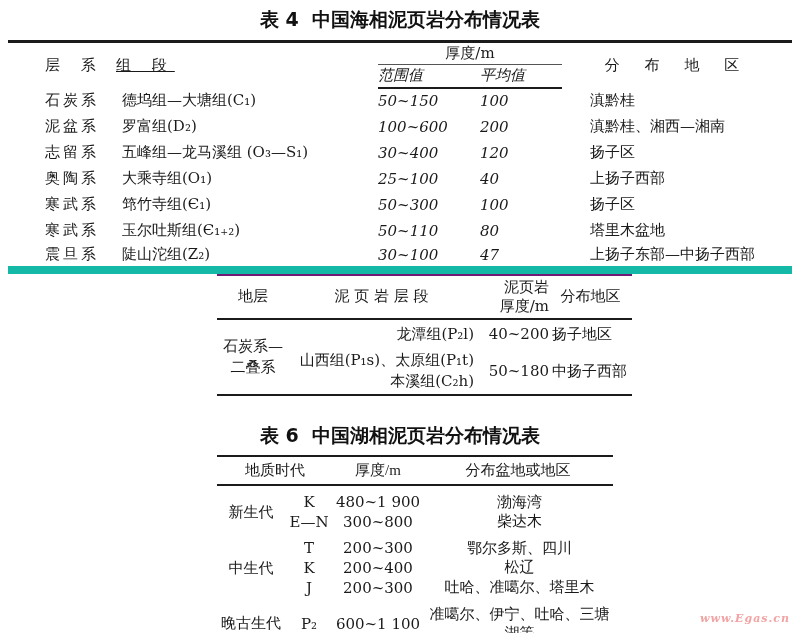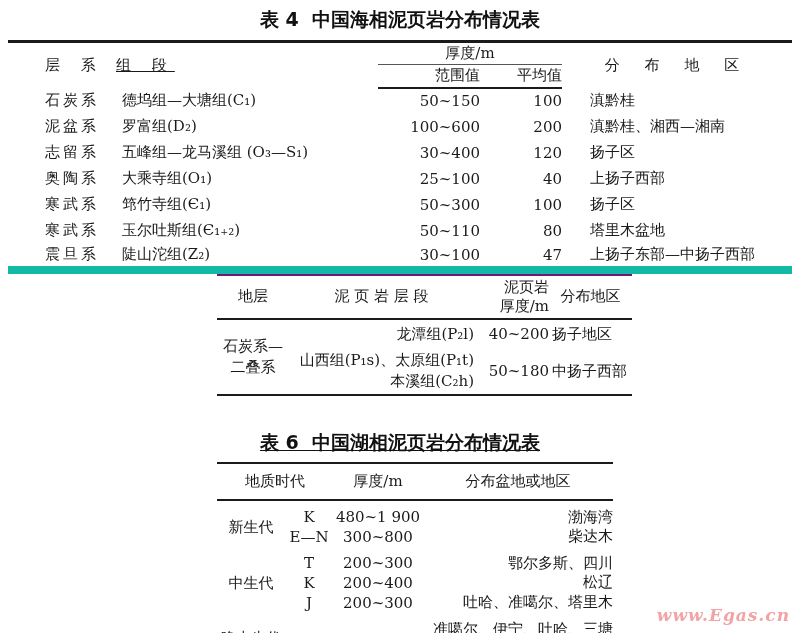--- a/index.html
+++ b/index.html
@@ -15,21 +15,21 @@
   .tbl-title {
     text-align: center;
     font-family: "DejaVu Sans", "Liberation Sans", sans-serif;
     font-weight: bold;
     font-size: 19px;
     white-space: pre;
     color: #111;
   }
   .t4-title { margin-bottom: 7px; }
   .t5-title { margin-top: 12px; margin-bottom: 7px; }
-  .t6-title { margin-top: 34px; margin-bottom: 6px; text-decoration: underline; }
+  .t6-title { margin-top: 27px; margin-bottom: 6px; }
 
   table {
     border-collapse: collapse;
     table-layout: fixed;
     font-size: 15px;
   }
   th { font-weight: normal; }
   th, td { padding: 0; vertical-align: middle; }
   .pre { white-space: pre-line; }
 
@@ -39,21 +39,21 @@
     border-top: 3px solid #1b1b1b;
     border-bottom: 8px solid #14b8a6;
   }
   .t4 thead tr:last-child th { border-bottom: 2px solid #1b1b1b; }
   .t4 thead th { height: 23px; }
   .t4 th.grp { border-bottom: 1px solid #555; text-align: center; }
   .t4 .c-series  { text-align: left; padding-left: 37px; letter-spacing: 3px; }
   .t4 th.c-series{ letter-spacing: 8px; }
   .t4 .c-member  { text-align: left; padding-left: 6px; }
   .t4 th.c-member{ padding-left: 0; letter-spacing: 8px; text-decoration: underline; }
-  .t4 .c-range, .t4 .c-avg { text-align: right; }
+  .t4 .c-range, .t4 .c-avg { text-align: left; font-style: italic; }
   .t4 .c-region  { text-align: left; padding-left: 28px; }
   .t4 th.c-region{ text-align: center; padding-left: 0; letter-spacing: 10px; }
   .t4 tbody td { height: 26px; }
 
   
   .t5 {
     width: 415px; margin-left: 217px;
     border-top: 2px solid #701a75;
     border-bottom: 2px solid #1b1b1b;
   }
@@ -66,37 +66,37 @@
   .t5 th.c-region { text-align: center; padding-left: 0; }
   .t5 .r1 td { height: 30px; }
   .t5 .r2 td { height: 46px; }
 
   
   .t6 {
     width: 396px; margin-left: 217px;
     border-top: 2px solid #1b1b1b;
     border-bottom: 2px solid #1b1b1b;
   }
-  .t6 thead th { border-bottom: 2px solid #1b1b1b; height: 37px; text-align: center; }
+  .t6 thead th { border-bottom: 2px solid #1b1b1b; height: 29px; text-align: center; font-family: Liberation Serif, serif; }
   .t6 td { height: 20px; }
   .t6 .c-era    { text-align: center; }
   .t6 .c-period { text-align: center; }
   .t6 .c-thick  { text-align: center; }
-  .t6 .c-region { text-align: right; padding-left: 3px; }
+  .t6 .c-region { text-align: center; padding-left: 3px; }
   .t6 th.c-region { text-align: center; padding-left: 0; }
   .t6 tr.group-start td { padding-top: 7px; }
 
   
   .watermark {
     position: absolute;
     right: 10px; bottom: 8px;
     font-family: "DejaVu Serif", serif;
     font-style: italic;
     font-weight: bold;
-    font-size: 17px;
+    font-size: 11px;
     color: #f2a3a3;
     letter-spacing: 1px;
   }
 </style>
 </head>
 <body>
 
 <div class="page">
 
   <div class="tbl-title t4-title">表 4  中国海相泥页岩分布情况表</div>

